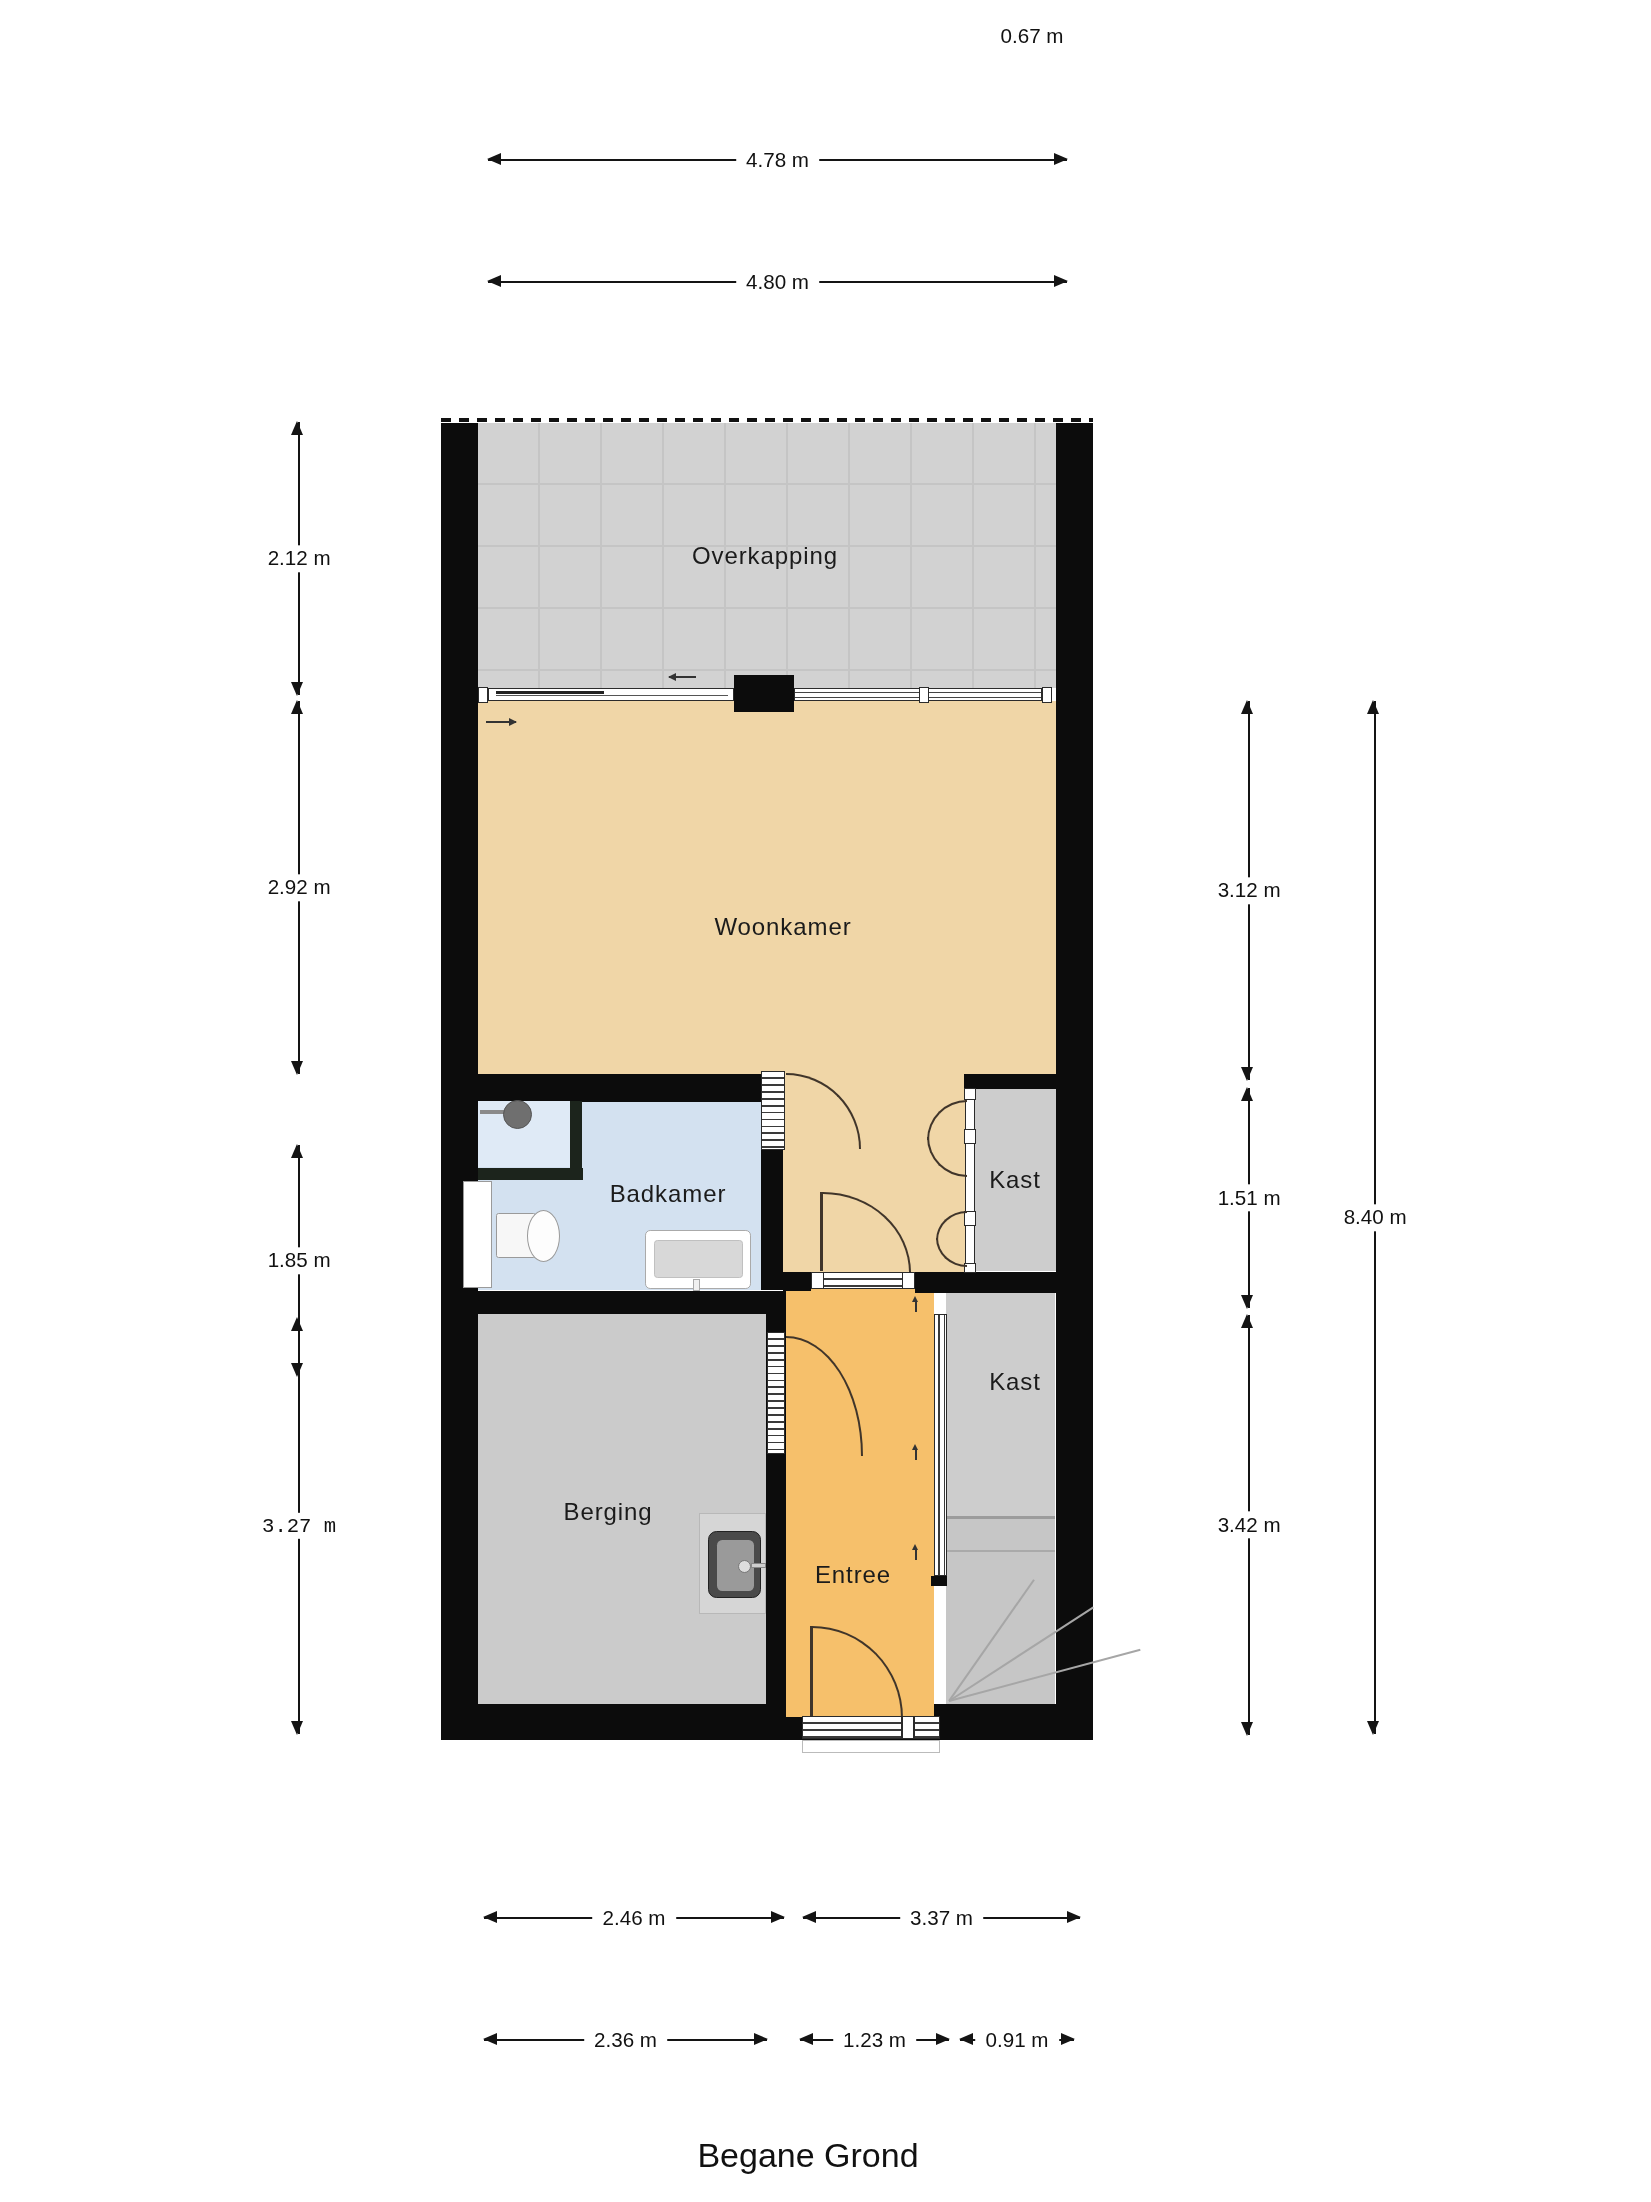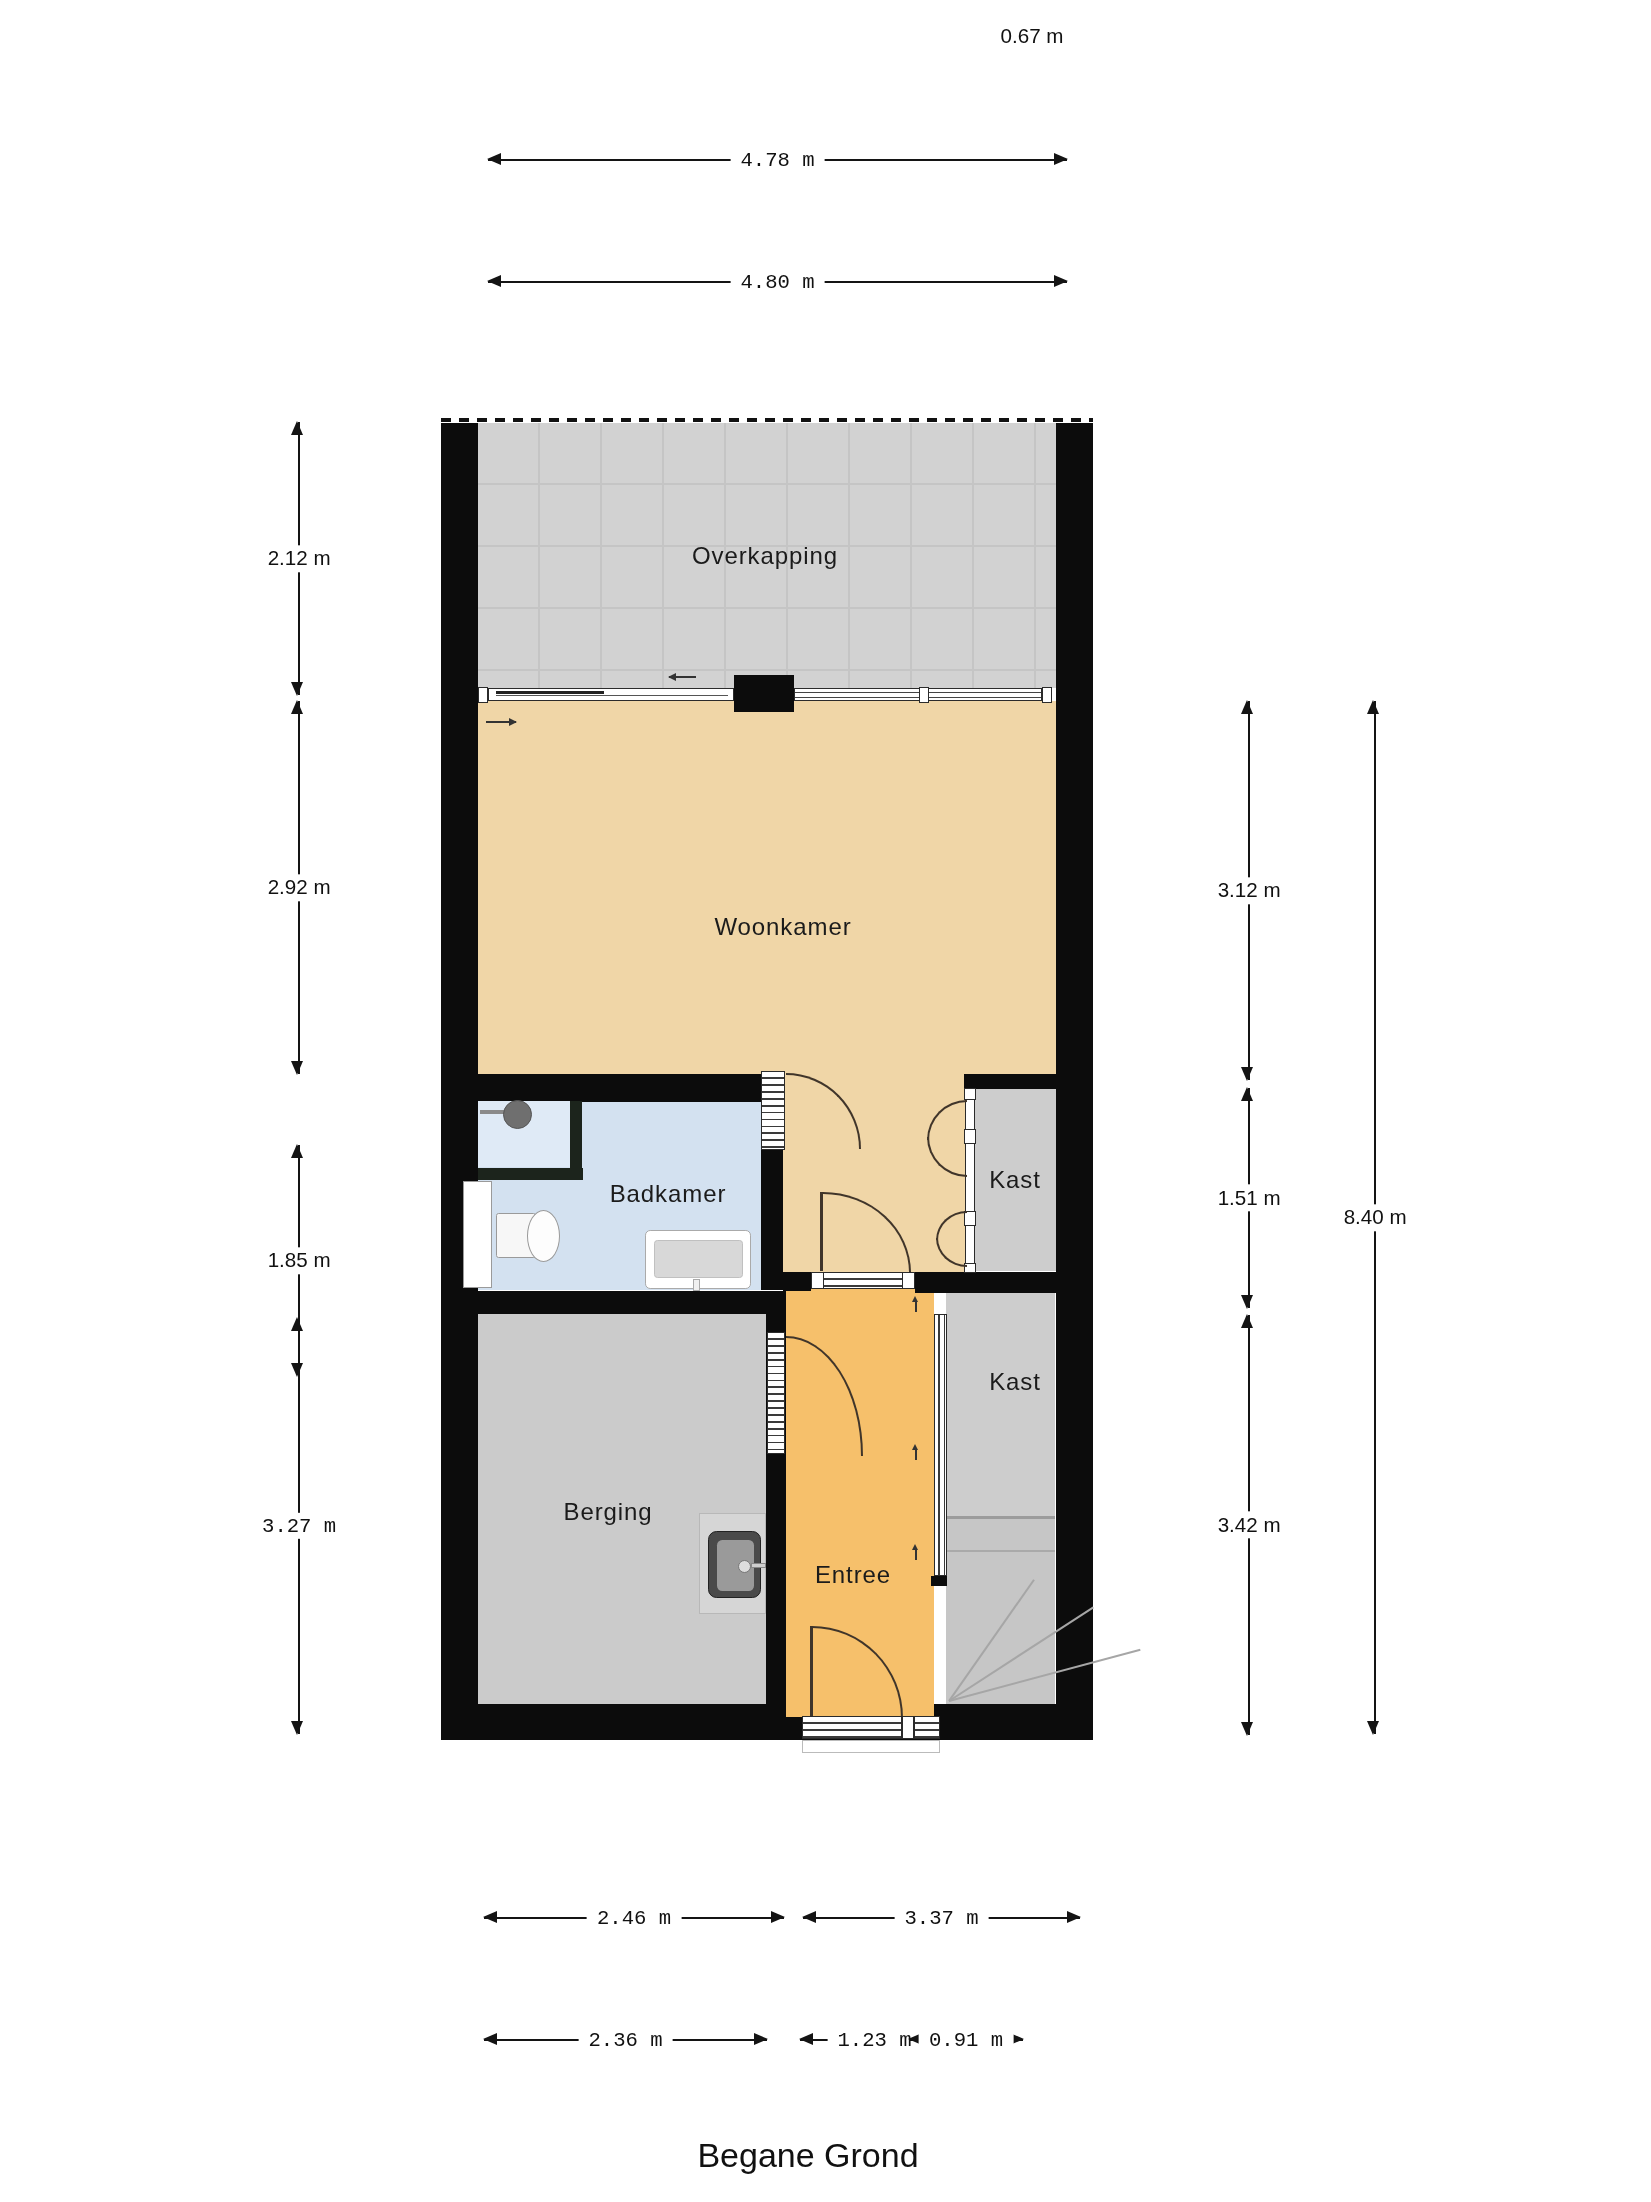--- a/index.html
+++ b/index.html
@@ -12,21 +12,21 @@
        white-space:nowrap;letter-spacing:0.9px;}
   .title{position:absolute;transform:translate(-50%,-50%);font-size:34px;color:#111;white-space:nowrap;}
   .dimtext{position:absolute;transform:translate(-50%,-50%);font-size:20.6px;color:#111;white-space:nowrap;}
   
   .hdim{position:absolute;height:0;border-top:2.6px solid #141414;}
   .hdim .ah-l{position:absolute;left:-0.9px;top:-7.7px;width:0;height:0;
         border-top:6px solid transparent;border-bottom:6px solid transparent;border-right:14.6px solid #141414;}
   .hdim .ah-r{position:absolute;right:-0.9px;top:-7.7px;width:0;height:0;
         border-top:6px solid transparent;border-bottom:6px solid transparent;border-left:14.6px solid #141414;}
   .hdim .dlabel{position:absolute;left:50%;top:-0.9px;transform:translate(-50%,-50%);
-        background:#fff;padding:0.9px 10.3px;font-size:20.6px;color:#111;white-space:nowrap;font-family:Liberation Mono, monospace;}
+        background:#fff;padding:0.9px 10.3px;font-size:20.6px;color:#111;white-space:nowrap;}
   
   .vdim{position:absolute;width:0;border-left:2.6px solid #141414;}
   .vdim .av-t{position:absolute;top:-0.9px;left:-8.6px;width:0;height:0;
         border-left:6px solid transparent;border-right:6px solid transparent;border-bottom:14.6px solid #141414;}
   .vdim .av-b{position:absolute;bottom:-0.9px;left:-8.6px;width:0;height:0;
         border-left:6px solid transparent;border-right:6px solid transparent;border-top:14.6px solid #141414;}
   .vdim .dlabel{position:absolute;top:50%;left:-0.9px;transform:translate(-50%,-50%);
         background:#fff;padding:1.7px 6.9px;font-size:20.6px;color:#111;white-space:nowrap;}
   
   .arc{position:absolute;border:0 solid #40352a;}
@@ -123,21 +123,21 @@
   <div class="hdim" style="left:484px;top:2039px;width:283px;">
     <span class="ah-l"></span>
     <span class="ah-r"></span>
     <span class="dlabel">2.36 m</span>
   </div>
   <div class="hdim" style="left:800px;top:2039px;width:149px;">
     <span class="ah-l"></span>
     <span class="ah-r"></span>
     <span class="dlabel">1.23 m</span>
   </div>
-  <div class="hdim" style="left:909px;top:2039px;width:114px;">
+  <div class="hdim" style="left:960px;top:2039px;width:114px;">
     <span class="ah-l"></span>
     <span class="ah-r"></span>
     <span class="dlabel">0.91 m</span>
   </div>
 
   <div class="abs" style="left:441px;top:418px;width:652px;height:4.3px;
        background:repeating-linear-gradient(to right,#111 0 10.3px,transparent 10.3px 18px);"></div>
   <div class="wall" style="left:441px;top:423px;width:37px;height:1316px;"></div>
   <div class="wall" style="left:1056px;top:423px;width:37px;height:1316px;"></div>
   <div class="wall" style="left:441px;top:1704px;width:652px;height:36px;"></div>

